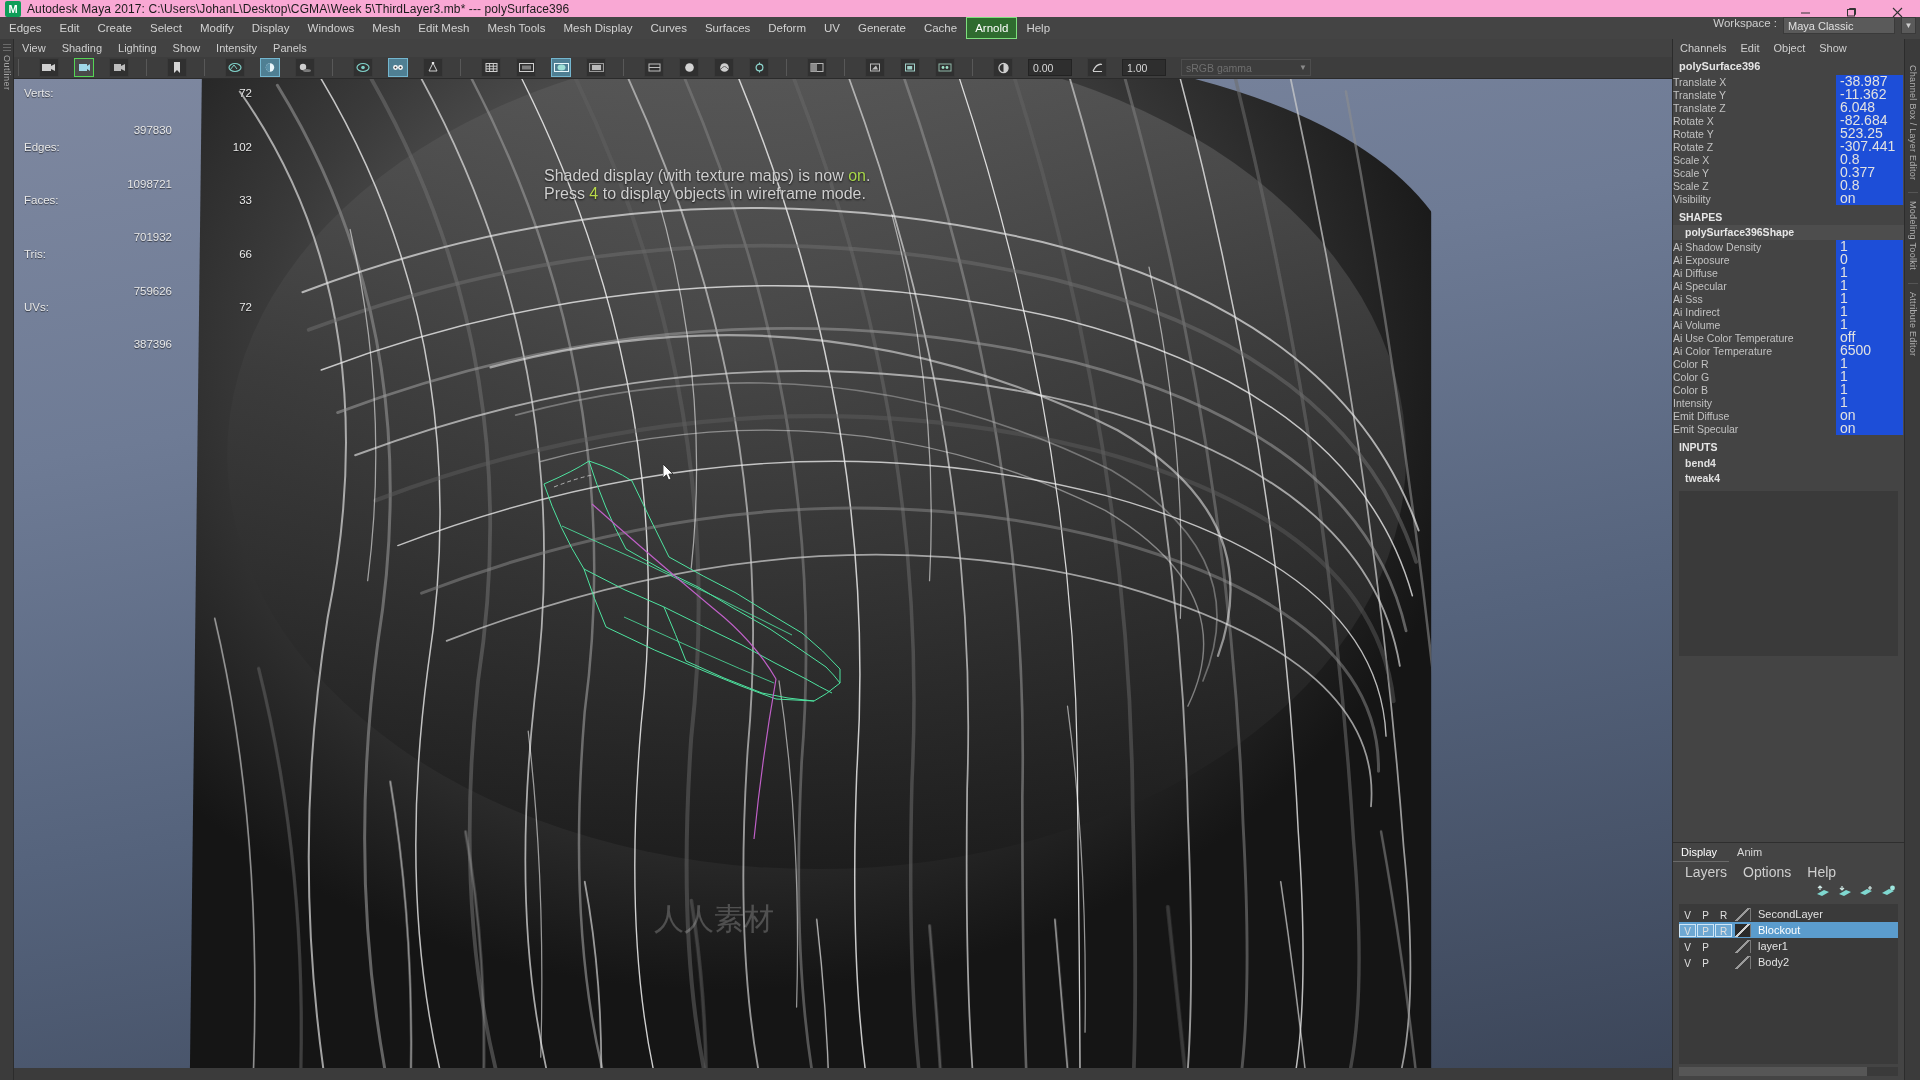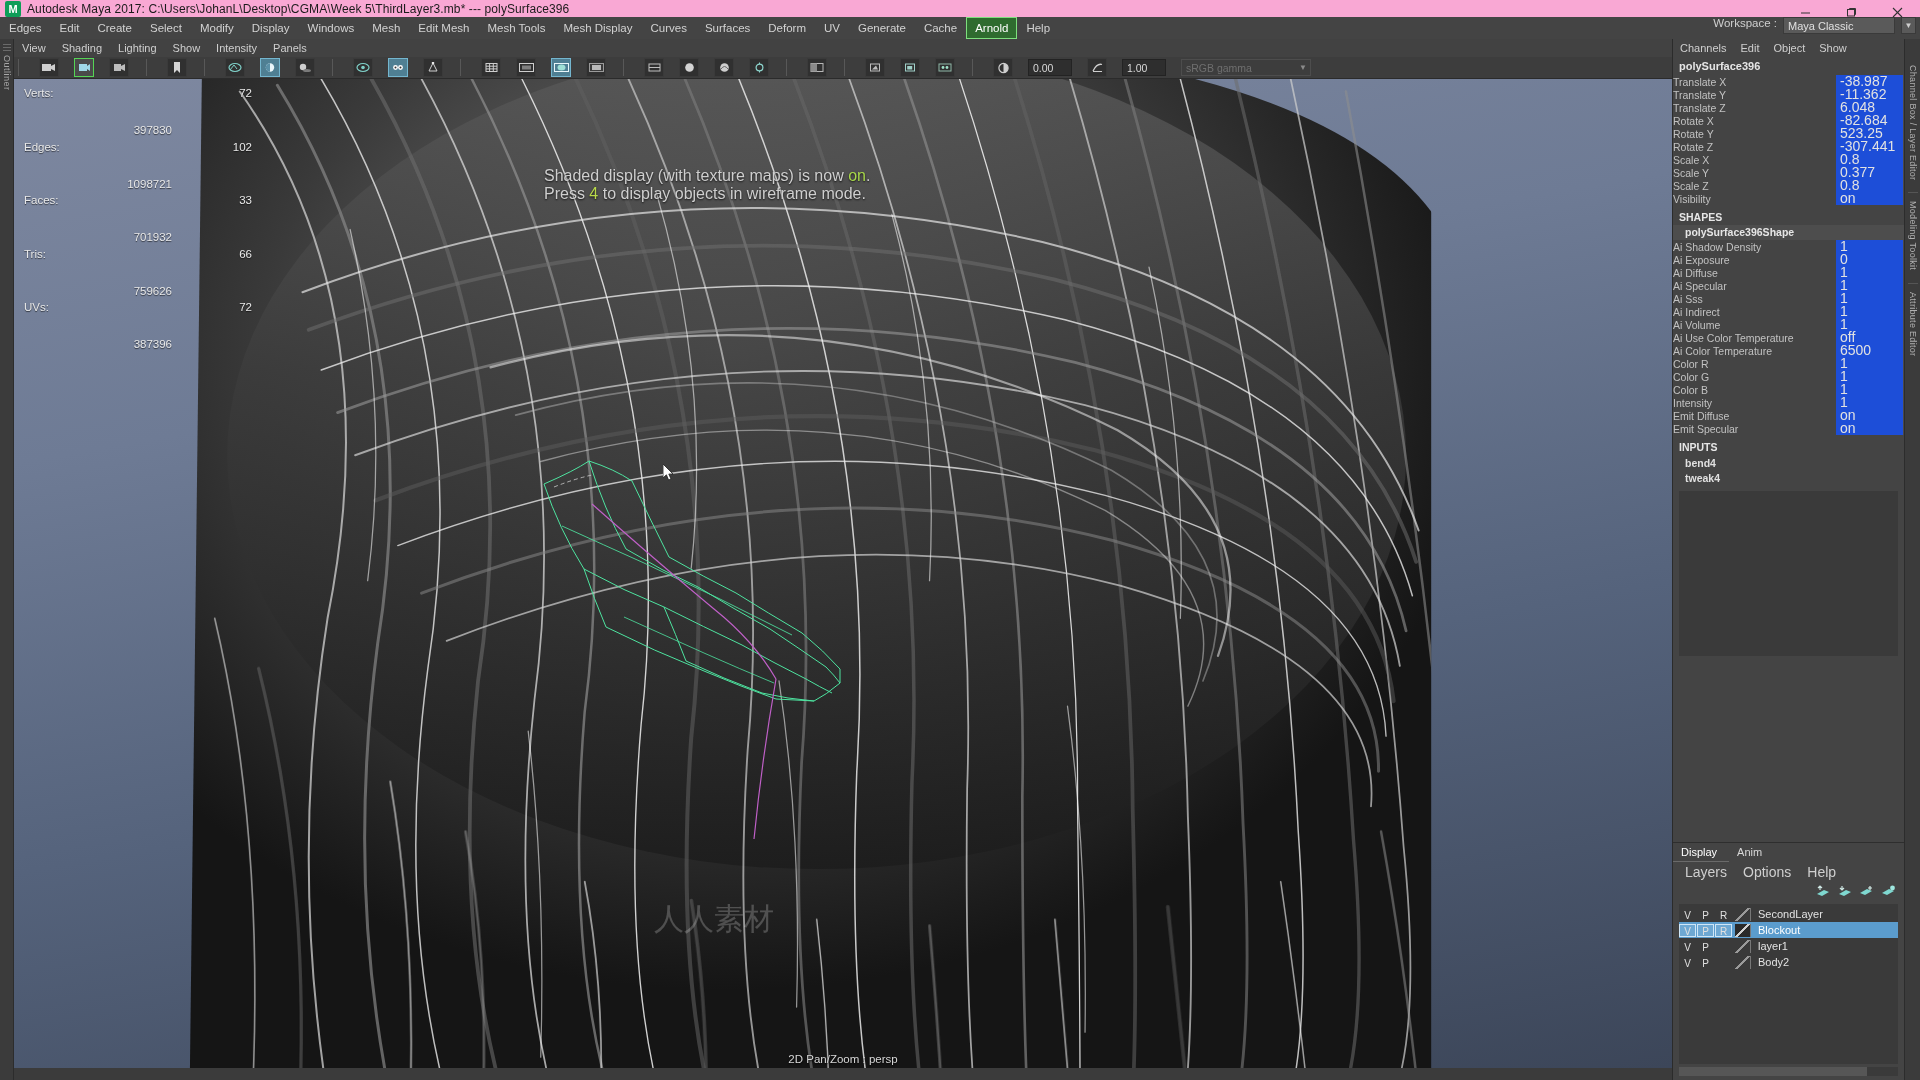--- a/index.html
+++ b/index.html
@@ -646,21 +646,20 @@
         </div>
 
         <div class="vp-cursor">
           <svg width="12" height="18" viewBox="0 0 12 18">
               <path d="M0 0 L0 14 L3.4 10.8 L5.6 16 L8 15 L5.8 10 L10 10 Z" fill="#ffffff" stroke="#202020" stroke-width=".8"></path>
             </svg>
         </div>
 
         <div class="wm wm-mid">人人素材</div>
 
-        <div class="vp-status">2D Pan/Zoom : persp</div>
       </div>
 
       <div class="center-bottom"></div>
     </div>
 
     <div class="right-panel">
 
       <div class="cb-menubar">
         <div class="cbm">Channels</div>
         <div class="cbm">Edit</div>

